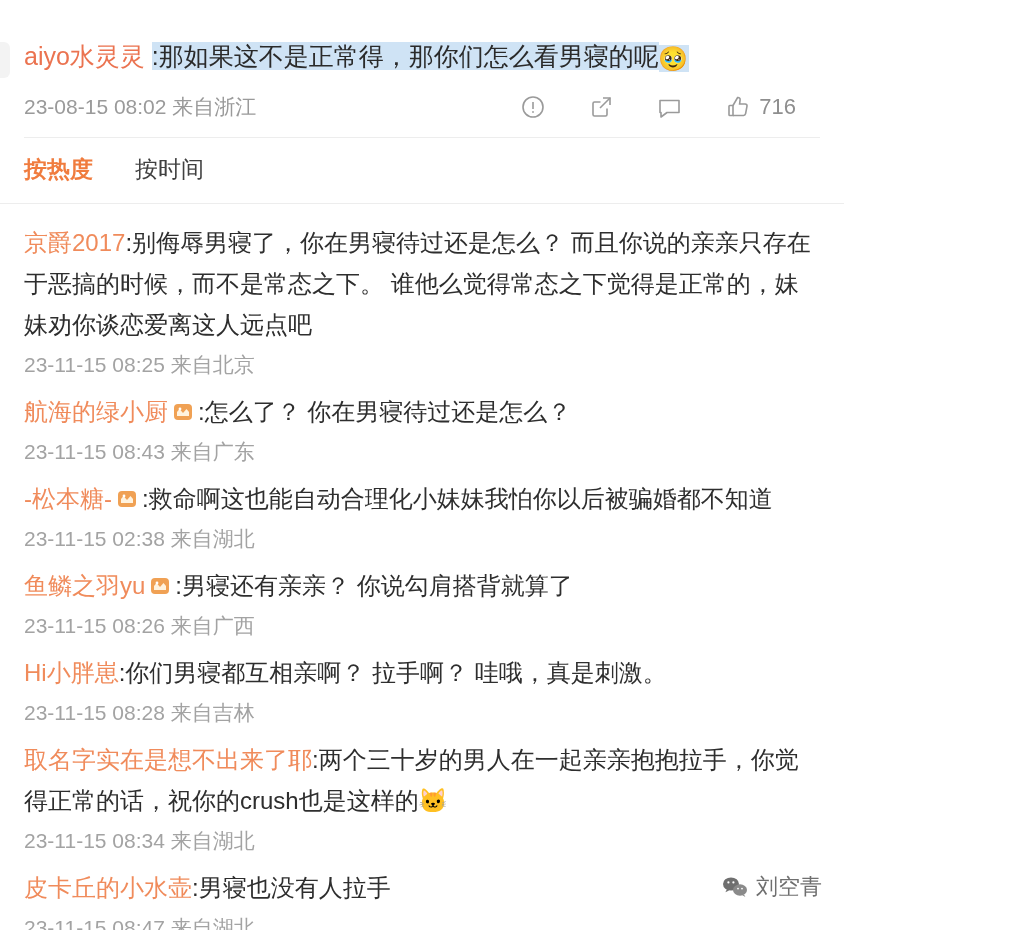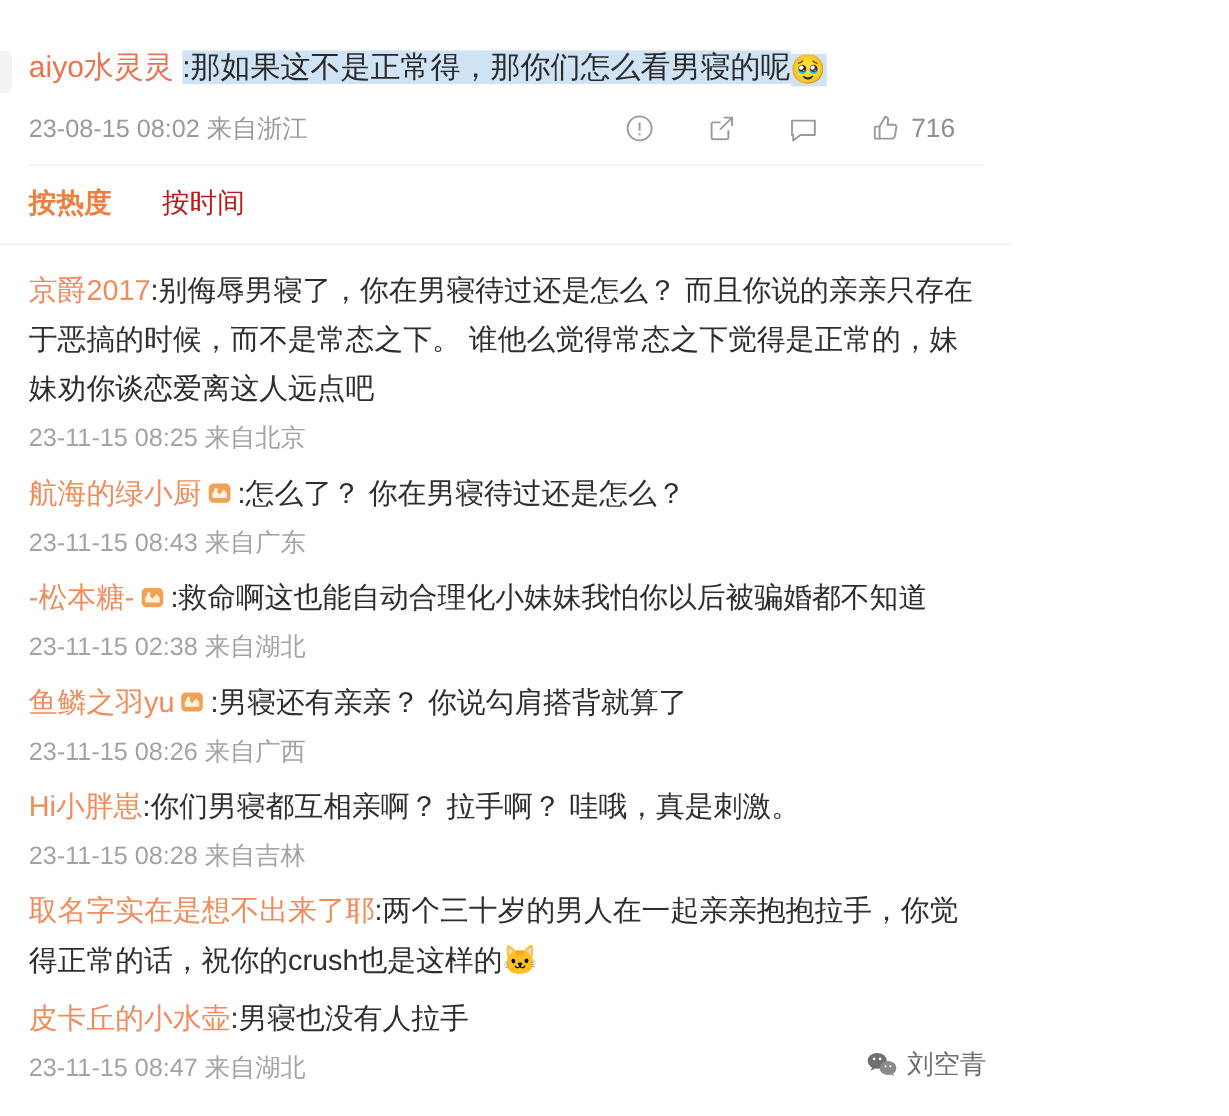--- a/index.html
+++ b/index.html
@@ -79,21 +79,21 @@
   }
   
   .tabs {
     display: flex;
     align-items: center;
     gap: 42px;
     padding: 16px 24px 0 24px;
   }
   .tab {
     font-size: 23px;
-    color: #b91c1c;
+    color: #404040;
     padding-bottom: 6px;
   }
   .tab.active {
     color: #f07c3e;
     font-weight: bold;
   }
   .tabs-sep {
     height: 1px;
     background: #ededed;
     margin-top: 12px;
@@ -254,20 +254,21 @@
       <div class="c-body">
         <span class="c-name">Hi小胖崽</span><span>:你们男寝都互相亲啊？ 拉手啊？ 哇哦，真是刺激。</span>
       </div>
       <div class="c-time">23-11-15 08:28 来自吉林</div>
     </div>
 
     <div class="comment">
       <div class="c-body">
         <span class="c-name">取名字实在是想不出来了耶</span><span>:两个三十岁的男人在一起亲亲抱抱拉手，你觉得正常的话，祝你的crush也是这样的🐱</span>
       </div>
+      <div class="c-time">23-11-15 08:34 来自湖北</div>
     </div>
 
     <div class="comment">
       <div class="c-body">
         <span class="c-name">皮卡丘的小水壶</span><span>:男寝也没有人拉手</span>
       </div>
       <div class="c-time">23-11-15 08:47 来自湖北</div>
     </div>
 
   </div>

